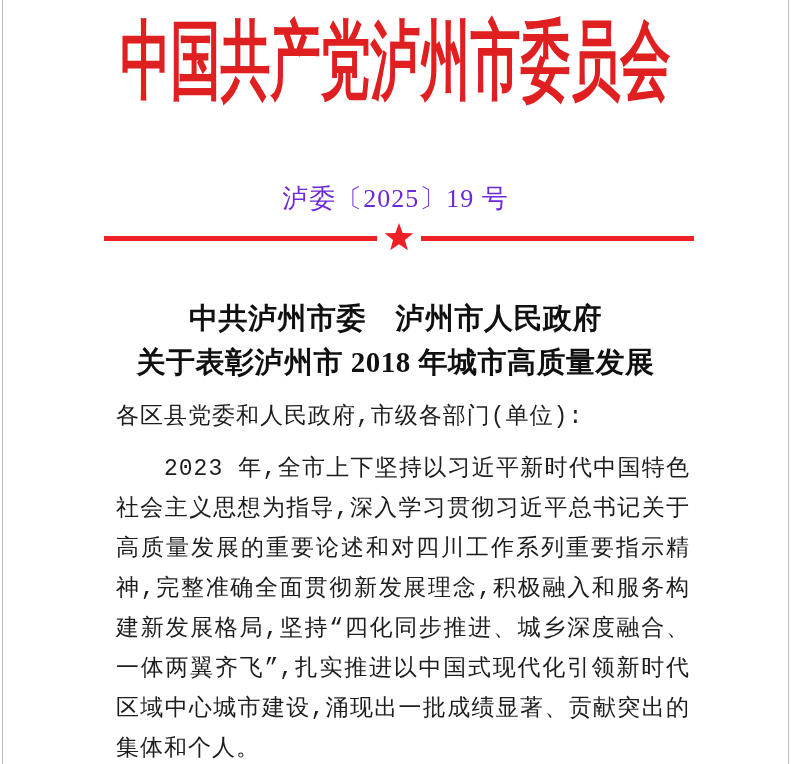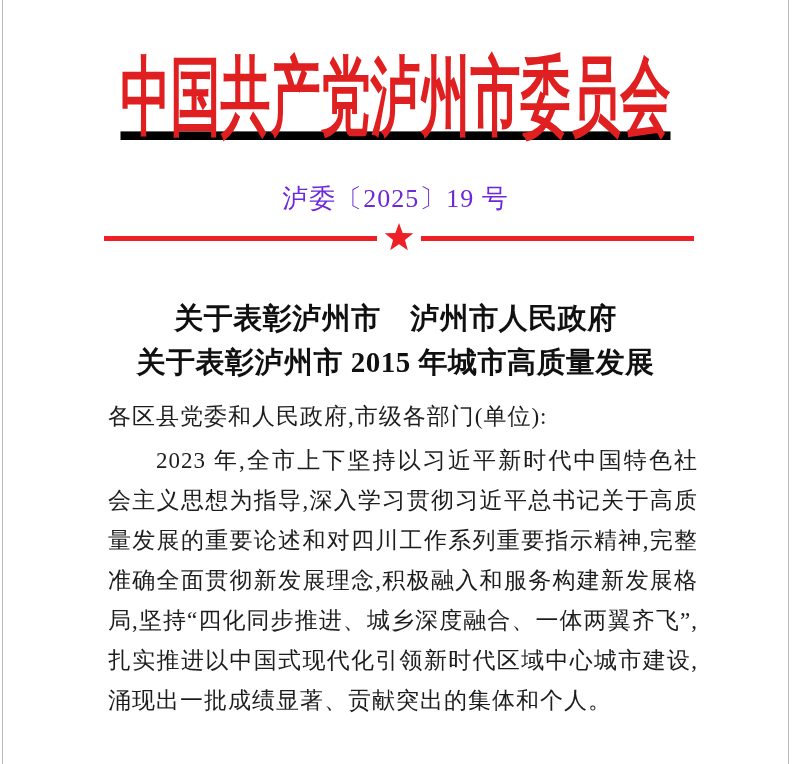--- a/index.html
+++ b/index.html
@@ -19,23 +19,22 @@
     right: 7px;
     background: #ffffff;
     border-left: 1px solid #bcbcb5;
     border-right: 1px solid #bcbcb5;
     box-sizing: border-box;
   }
   
   .org-title-wrap {
     height: 122px;
     display: flex;
-    align-items: flex-end;
+    align-items: center;
     justify-content: center;
-    text-decoration: underline;
   }
   .org-title {
     display: inline-block;
     color: #e02020;
     font-size: 50px;
     line-height: 50px;
     font-weight: bold;
     white-space: nowrap;
     transform: scaleY(1.72);
     transform-origin: center;
@@ -82,23 +81,24 @@
   
   .body {
     margin-top: 13px;
     padding: 0 86px 0 101px;
     font-size: 23px;
     line-height: 40px;
     color: #1d1d1d;
     letter-spacing: 1px;
   }
   .body p {
-    margin: 4px;
+    margin: 12px;
     text-align: justify;
     text-justify: inter-character;
+    font-family: Liberation Mono, monospace;
   }
   .body p.para {
     text-indent: 48px;
   }
 </style>
 </head>
 <body>
 
 <div class="page">
 
@@ -110,22 +110,22 @@
 
   <div class="divider">
     <span class="rule"></span>
     <svg class="star" viewBox="0 0 24 24" xmlns="http://www.w3.org/2000/svg" aria-hidden="true">
       <polygon fill="#ee2026" points="12,0 14.94,7.96 23.41,8.29 16.76,13.55 19.06,21.71 12,17 4.94,21.71 7.24,13.55 0.59,8.29 9.06,7.96"></polygon>
     </svg>
     <span class="rule"></span>
   </div>
 
   <div class="doc-title">
-    <div>关于表彰泸州市　泸州市人民政府</div>
-    <div>关于表彰泸州市 2015 年城市高质量发展</div>
+    <div>中共泸州市委　泸州市人民政府</div>
+    <div>关于表彰泸州市 2018 年城市高质量发展</div>
   </div>
 
   <div class="body">
     <p class="salutation">各区县党委和人民政府,市级各部门(单位):</p>
     <p class="para">2023 年,全市上下坚持以习近平新时代中国特色社会主义思想为指导,深入学习贯彻习近平总书记关于高质量发展的重要论述和对四川工作系列重要指示精神,完整准确全面贯彻新发展理念,积极融入和服务构建新发展格局,坚持“四化同步推进、城乡深度融合、一体两翼齐飞”,扎实推进以中国式现代化引领新时代区域中心城市建设,涌现出一批成绩显著、贡献突出的集体和个人。</p>
   </div>
 
 </div>
 
 </body></html>

